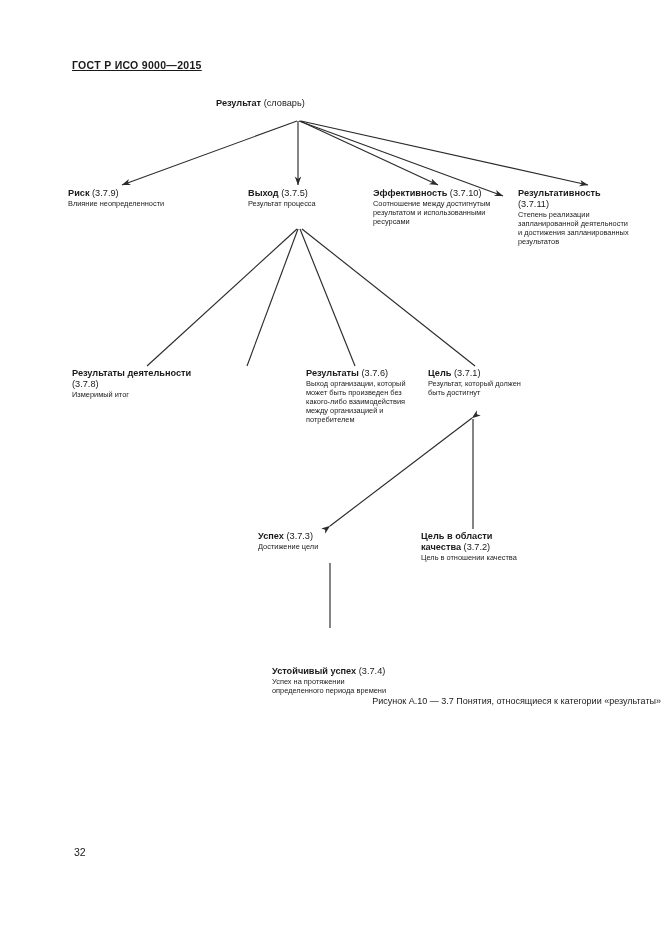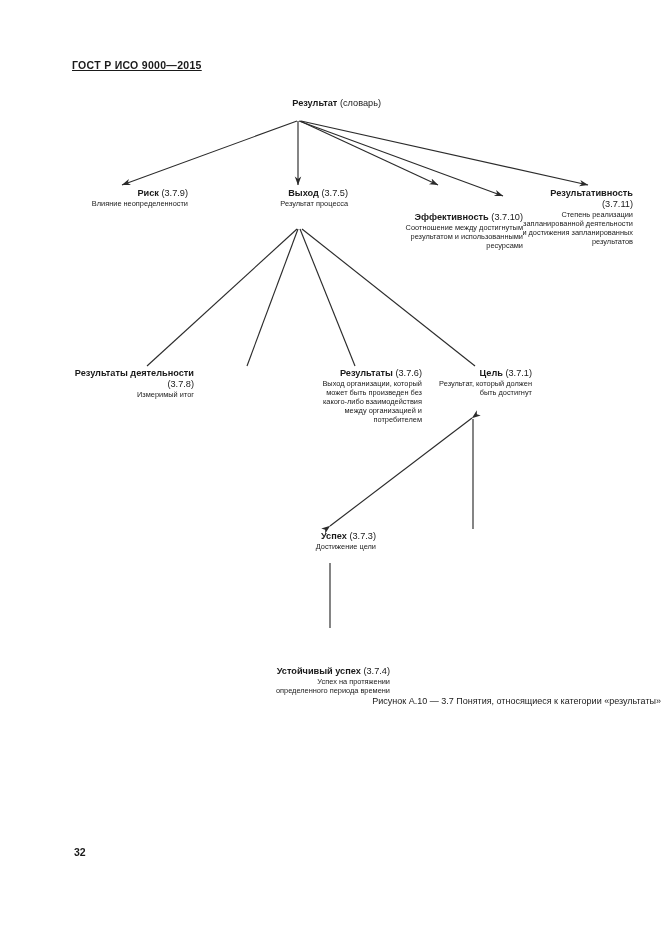--- a/index.html
+++ b/index.html
@@ -28,62 +28,61 @@
     font-size: 10.5px;
     font-weight: bold;
     letter-spacing: 0.3px;
     text-decoration: underline;
   }
   .page-number {
     position: absolute;
     left: 74px;
     top: 846px;
     font-size: 10.5px;
-    font-weight: bold;
   }
   .figure-caption {
     position: absolute;
     left: 0;
     top: 696px;
     width: 661px;
     text-align: right;
     font-size: 9px;
   }
   svg.wires {
     position: absolute;
     left: 0;
     top: 0;
     width: 661px;
     height: 935px;
     pointer-events: none;
   }
   .node {
     position: absolute;
-    text-align: right;
+    text-align: left;
     line-height: 1.18;
   }
   .node .term {
     font-size: 9.2px;
     font-weight: bold;
     white-space: normal;
   }
   .node .term .ref {
     font-weight: normal;
   }
   .node .defn {
     font-size: 7.4px;
     font-weight: normal;
     line-height: 1.22;
     margin-top: 0.5px;
   }
   
   #n-result      { left: 216px; top: 98px;  width: 165px; }
   #n-risk        { left: 68px;  top: 188px; width: 120px; }
   #n-output      { left: 248px; top: 188px; width: 100px; }
-  #n-efficiency  { left: 373px; top: 188px; width: 150px; margin-top: 24px; }
+  #n-efficiency  { left: 373px; top: 188px; width: 150px; }
   #n-effective   { left: 518px; top: 188px; width: 115px; }
   #n-perf        { left: 72px;  top: 368px; width: 122px; }
   #n-service     { left: 196px; top: 368px; width: 108px; }
   #n-product     { left: 306px; top: 368px; width: 116px; }
   #n-objective   { left: 428px; top: 368px; width: 104px; }
   #n-success     { left: 258px; top: 531px; width: 118px; }
   #n-qobjective  { left: 421px; top: 531px; width: 106px; }
   #n-sustain     { left: 272px; top: 666px; width: 118px; }
 </style>
 </head>
@@ -189,20 +188,27 @@
   </div>
 
   <div class="node" id="n-success">
     <div class="term">
       <span>Успех</span>
       <span class="ref">(3.7.3)</span>
     </div>
     <div class="defn">Достижение цели</div>
   </div>
 
+  <div class="node" id="n-qobjective">
+    <div class="term">
+      <span>Цель в области качества</span>
+      <span class="ref">(3.7.2)</span>
+    </div>
+    <div class="defn">Цель в отношении качества</div>
+  </div>
 
   <div class="node" id="n-sustain">
     <div class="term">
       <span>Устойчивый успех</span>
       <span class="ref">(3.7.4)</span>
     </div>
     <div class="defn">Успех на протяжении определенного периода времени</div>
   </div>
 
   <div class="figure-caption">Рисунок  А.10 — 3.7  Понятия, относящиеся к категории «результаты»</div>

